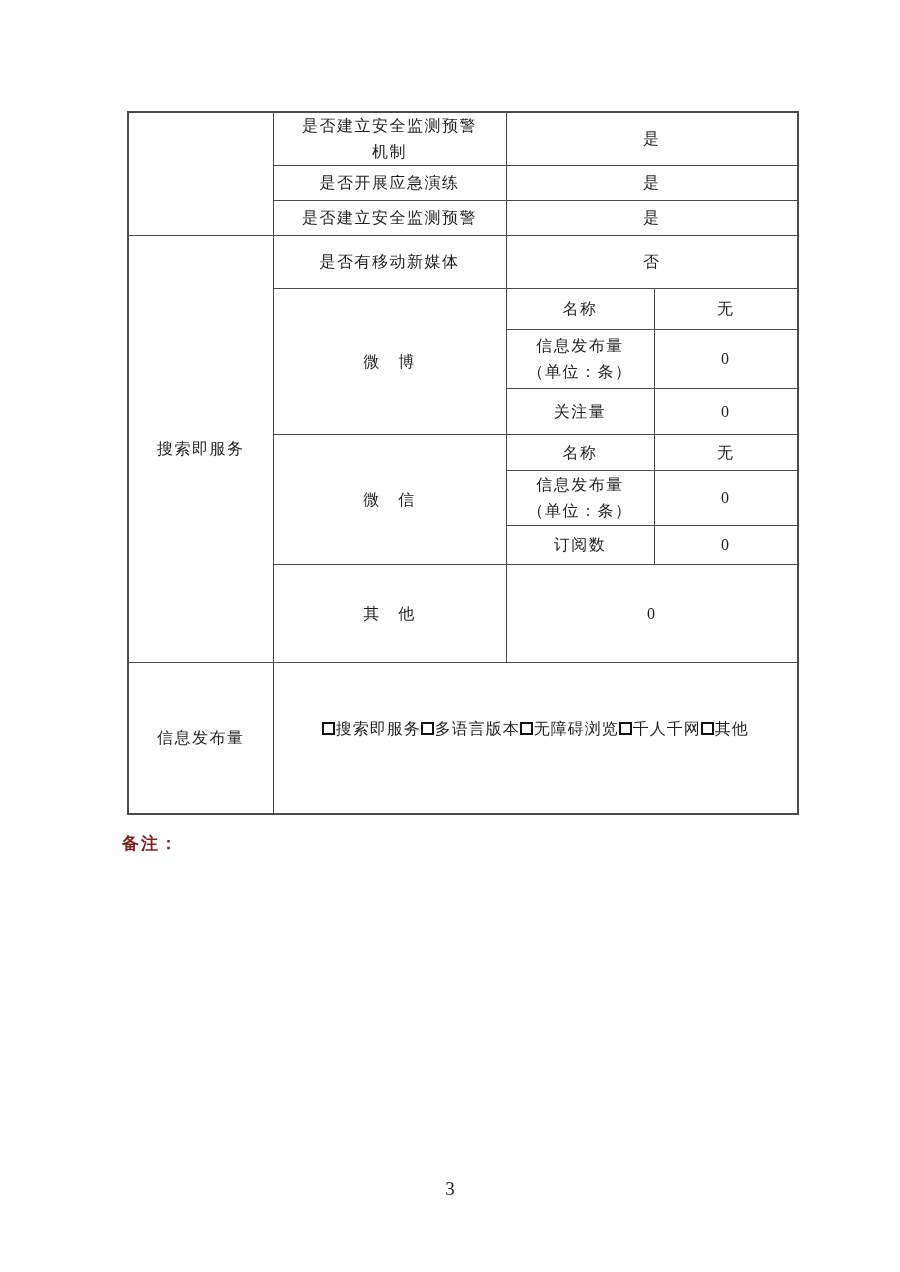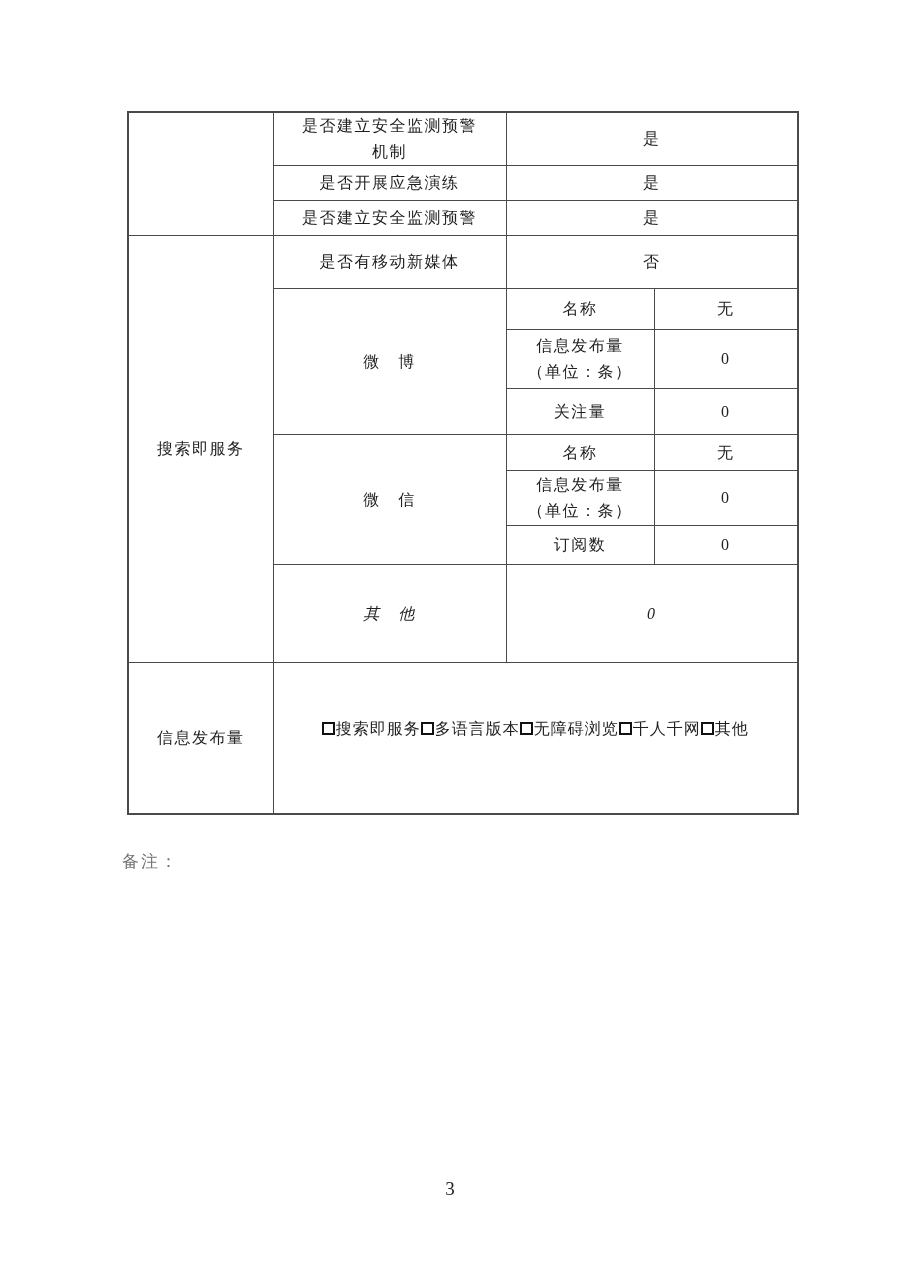--- a/index.html
+++ b/index.html
@@ -33,21 +33,21 @@
   }
   tr.h52  { height: 52px; }
   tr.h35  { height: 35px; }
   tr.h53  { height: 53px; }
   tr.h41  { height: 41px; }
   tr.h59  { height: 59px; }
   tr.h46  { height: 46px; }
   tr.h36  { height: 36px; }
   tr.h55  { height: 55px; }
   tr.h39  { height: 39px; }
-  tr.h98  { height: 98px; font-style: italic; }
+  tr.h98  { height: 98px; }
   tr.h151 { height: 151px; }
   .two-line { line-height: 25px; }
   .innovation-cell { text-align: center; }
   .innovation-line {
     display: inline-block;
     position: relative;
     top: -9px;
     white-space: nowrap;
     letter-spacing: 1px;
   }
@@ -55,25 +55,25 @@
     display: inline-block;
     width: 13px; height: 13px;
     border: 2px solid #111;
     vertical-align: -1px;
     margin: 0 1px 0 0;
     background: #fff;
     cursor: pointer;
   }
   .note-label {
     position: absolute;
-    left: 122px; top: 850px;
+    left: 122px; top: 832px;
     font-size: 17px;
-    font-weight: normal;
+    font-weight: bold;
     letter-spacing: 2px;
-    color: #737373;
+    color: #7f1d1d;
   }
   .page-number {
     position: absolute;
     left: 0; right: 0;
     top: 1178px;
     text-align: center;
     font-size: 19px;
     color: #222;
   }
 </style>

